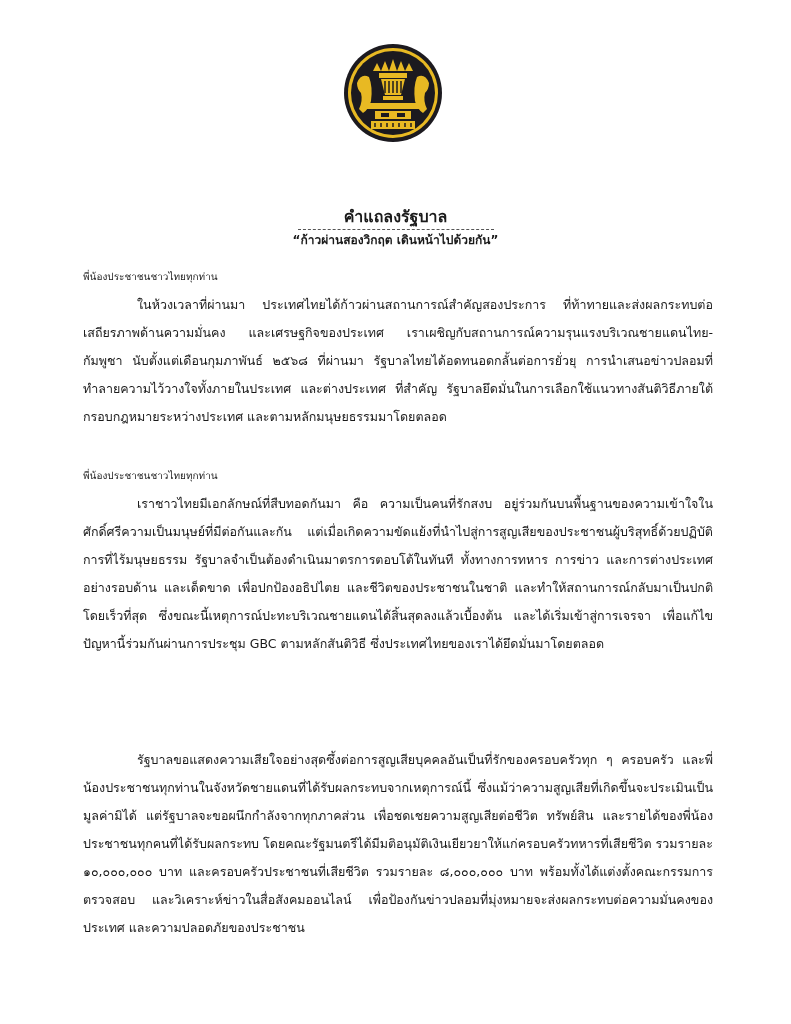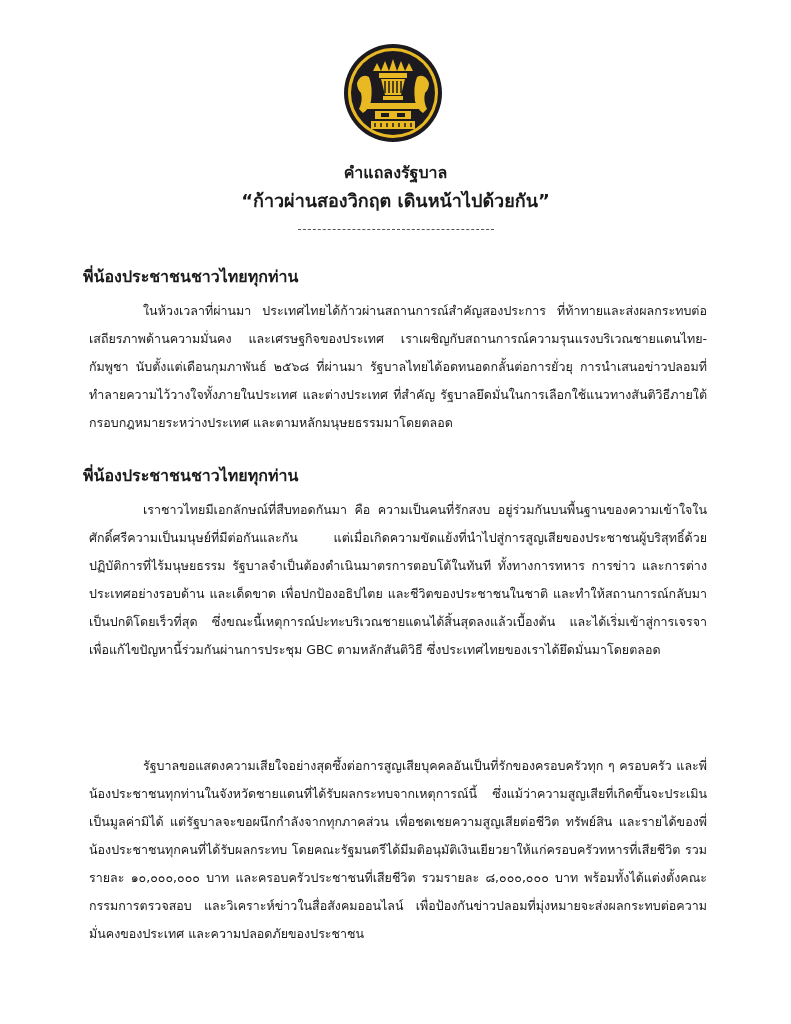--- a/index.html
+++ b/index.html
@@ -26,55 +26,56 @@
       left: 343px;
       top: 43px;
       width: 100px;
       height: 100px;
     }
     .title-block {
       position: absolute;
       left: 0;
       width: 791px;
       text-align: center;
+      margin-top: 44px;
     }
     .title-1 {
       top: 160px;
       font-size: 16px;
       font-weight: bold;
     }
     .title-2 {
       top: 186px;
-      font-size: 18px;
+      font-size: 12px;
       font-weight: bold;
     }
     .divider {
       position: absolute;
       top: 229px;
       left: 298px;
       width: 196px;
       height: 0;
       border-top: 1px dashed #555;
     }
     .section {
       position: absolute;
       left: 83px;
       width: 630px;
       font-size: 12.5px;
       line-height: 28px;
     }
     .heading {
-      font-weight: bold;
-      font-size: 16px;
+      font-weight: normal;
+      font-size: 10px;
       line-height: 28px;
     }
     .para {
       text-align: justify;
       text-indent: 54px;
-      margin: 6px;
+      margin: 0;
     }
     .sec1 { top: 263px; }
     .sec2 { top: 462px; }
     .sec3 { top: 746px; }
   </style>
 </head>
 <body>
 
 <div class="page">
 

